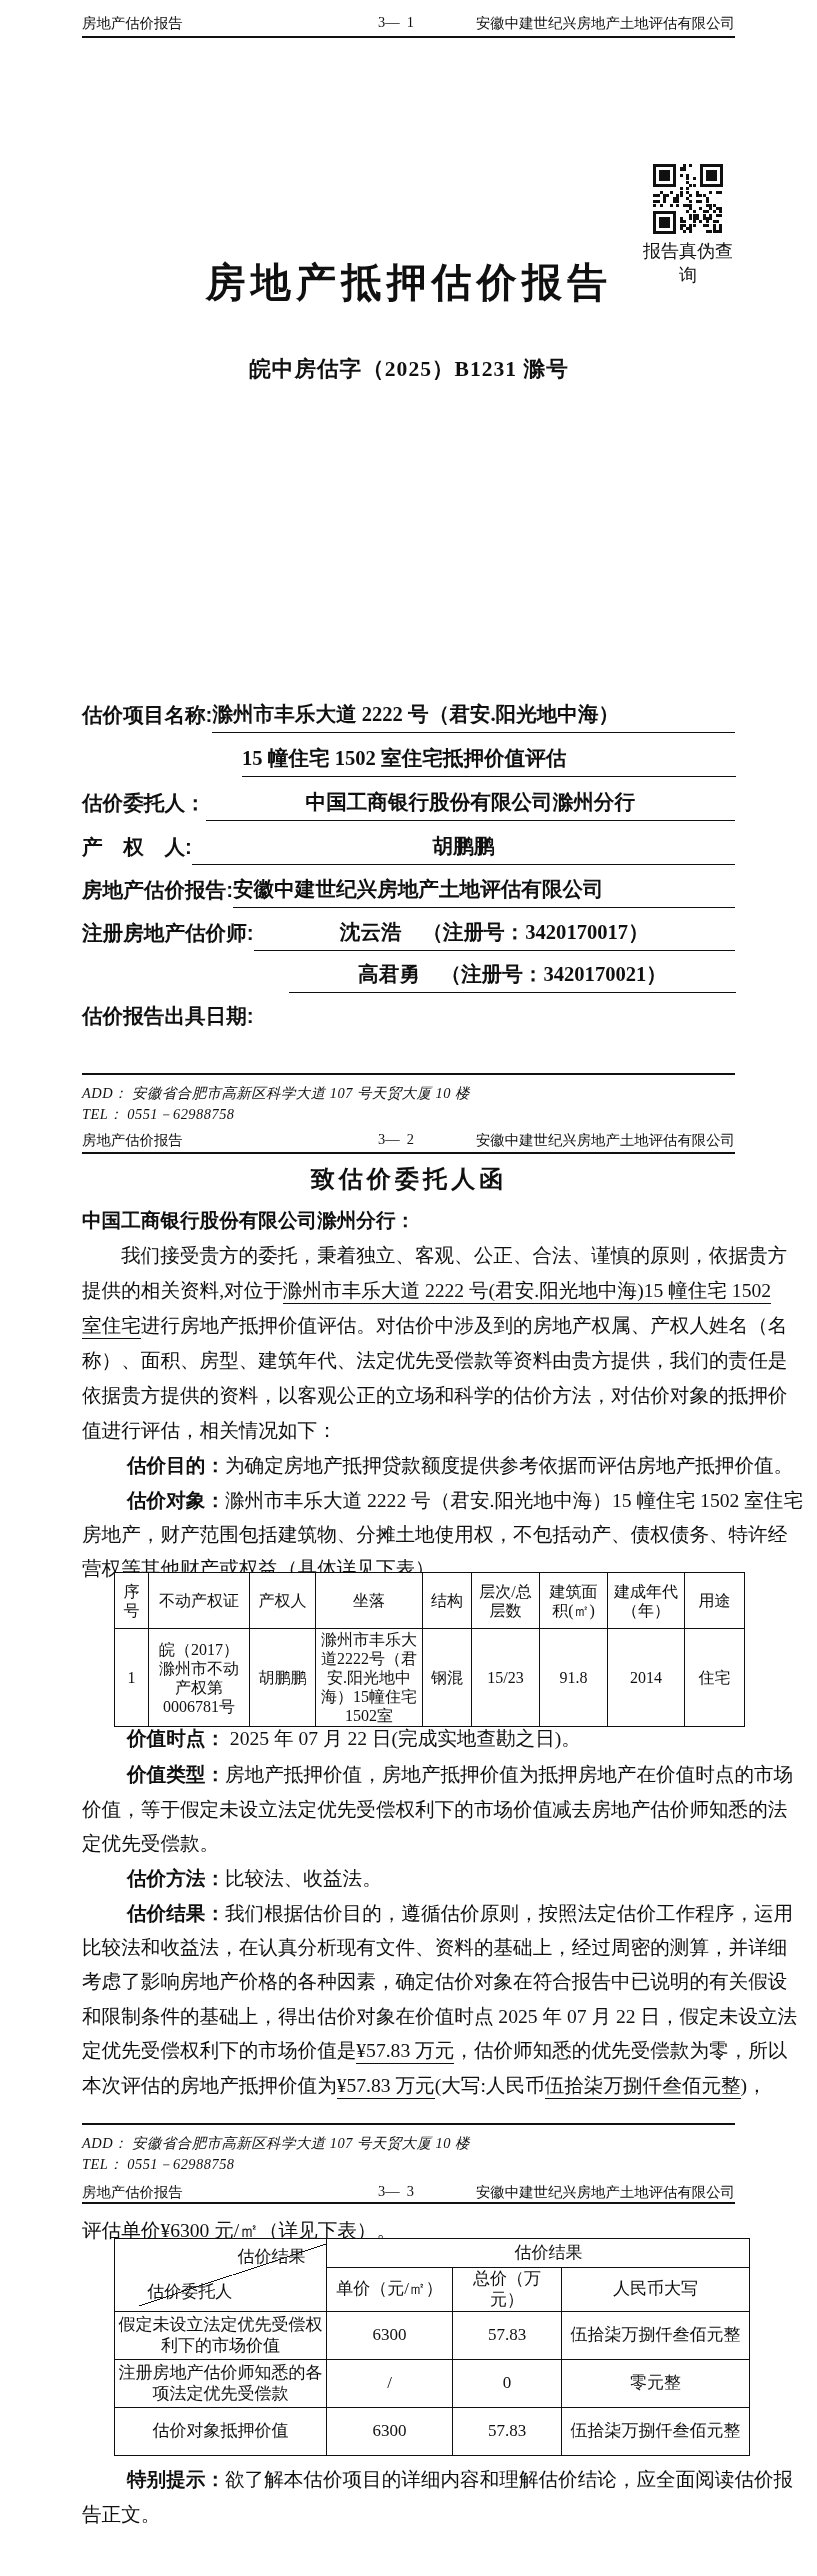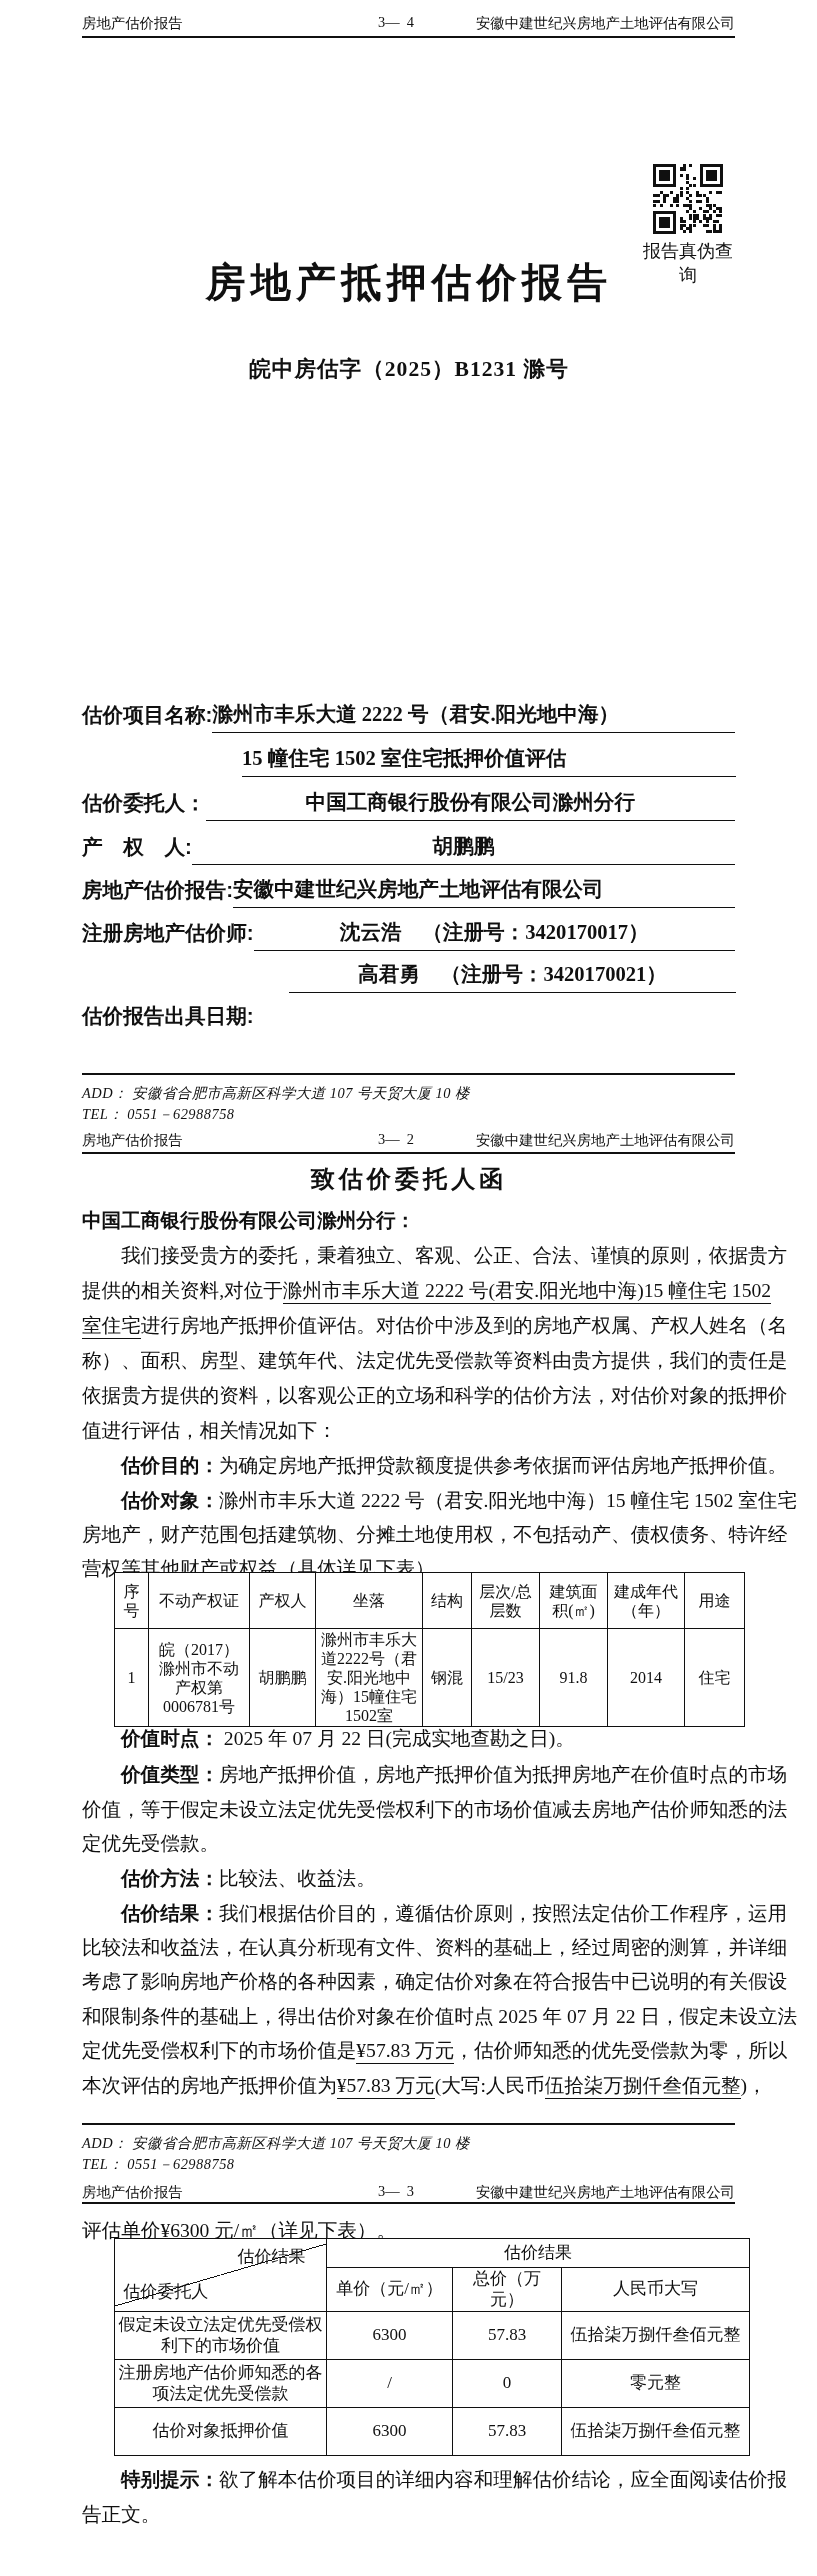--- a/index.html
+++ b/index.html
@@ -19,45 +19,45 @@
   .qrlab{position:absolute;font-size:18px;text-align:center;}
   .title{position:absolute;left:0;width:818px;text-align:center;font-size:40px;font-weight:700;letter-spacing:5.2px;}
   .docno{position:absolute;left:0;width:818px;text-align:center;font-size:21.6px;font-weight:600;letter-spacing:1px;}
   .frow{position:absolute;left:82px;width:653px;display:flex;align-items:flex-end;}
   .flabel{font-family:"Liberation Sans",sans-serif;font-weight:700;font-size:20.6px;white-space:pre;padding-bottom:4.1px;}
   .fval{flex:1;border-bottom:1.5px solid #101010;font-size:20.6px;font-weight:700;text-align:center;white-space:pre;padding-bottom:4.1px;min-height:26px;}
   .fval.left{text-align:left;}
   
   .ln{position:absolute;left:82px;width:667px;font-size:19.6px;line-height:26px;white-space:pre;}
   .ind{padding-left:39px;}
-  .b{font-family:Liberation Mono, monospace;font-weight:700;}
+  .b{font-family:Liberation Mono, monospace;font-weight:700;margin-left:6px;}
   .u{border-bottom:1px solid #101010;padding-bottom:1.5px;}
   .heading{position:absolute;left:0;width:818px;text-align:center;font-family:"Liberation Sans",sans-serif;font-weight:700;font-size:24px;letter-spacing:4.1px;}
   .salut{position:absolute;left:82px;font-family:"Liberation Sans",sans-serif;font-weight:700;font-size:19.6px;}
   
   table{position:absolute;border-collapse:collapse;table-layout:fixed;background:#fff;}
   td{border:1px solid #101010;text-align:center;vertical-align:middle;padding:1px 3.1px;box-sizing:border-box;}
   .t1 td{font-size:16px;line-height:19px;}
   .t1 .hrow td{height:56px;}
   .t1 .drow td{height:75px;}
   .t2 td{font-size:17px;line-height:20.6px;}
-  .t2 .ga td{height:29px;}
+  .t2 .ga td{height:29px;padding-left:24px;}
   .t2 .gb td{height:32px;}
   .t2 .r td{height:48px;}
   td.diag{padding:0;}
   .diagbox{position:relative;width:100%;height:62px;background:linear-gradient(to bottom right,transparent 49.6%,#101010 49.6%,#101010 50.4%,transparent 50.4%);}
   .diagbox .tr{position:absolute;top:3.1px;right:20.6px;font-size:17px;}
   .diagbox .bl{position:absolute;bottom:3.1px;left:8.2px;font-size:17px;}
 </style>
 </head>
 <body>
 
 <div class="hdr" style="top:14.4px">
   <span class="hl">房地产估价报告</span>
-  <span class="hc">3—  4</span>
+  <span class="hc">3—  1</span>
   <span class="hr">安徽中建世纪兴房地产土地评估有限公司</span>
 </div>
 <div class="rule" style="top:36px;height:1.5px"></div>
 
 <div class="qr" style="left:653px;top:164px">
   <b class="fp" style="left:0;top:0"></b>
   <b class="fp" style="right:0;top:0"></b>
   <b class="fp" style="left:0;bottom:0"></b>
 <i style="left: 30px; top: 0px; width: 3.3px; height: 3.3px;"></i>
     <i style="left: 36px; top: 0px; width: 3.3px; height: 3.3px;"></i>

